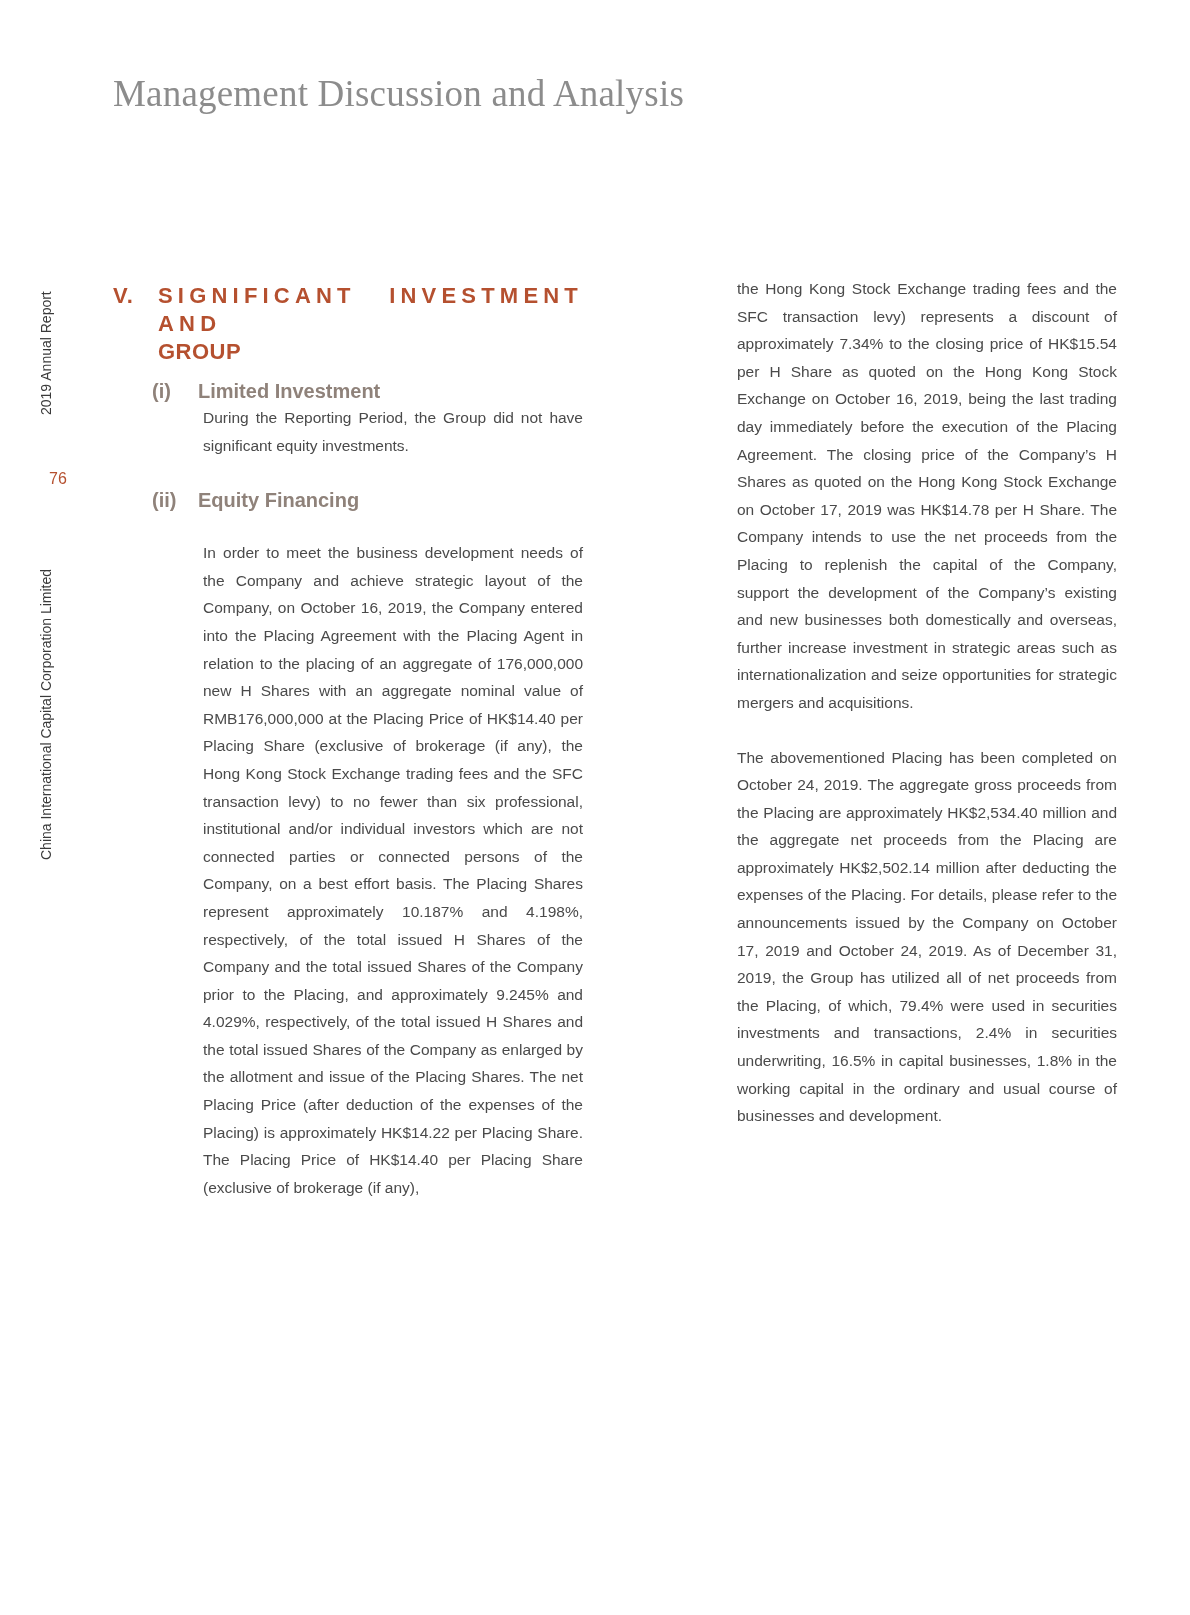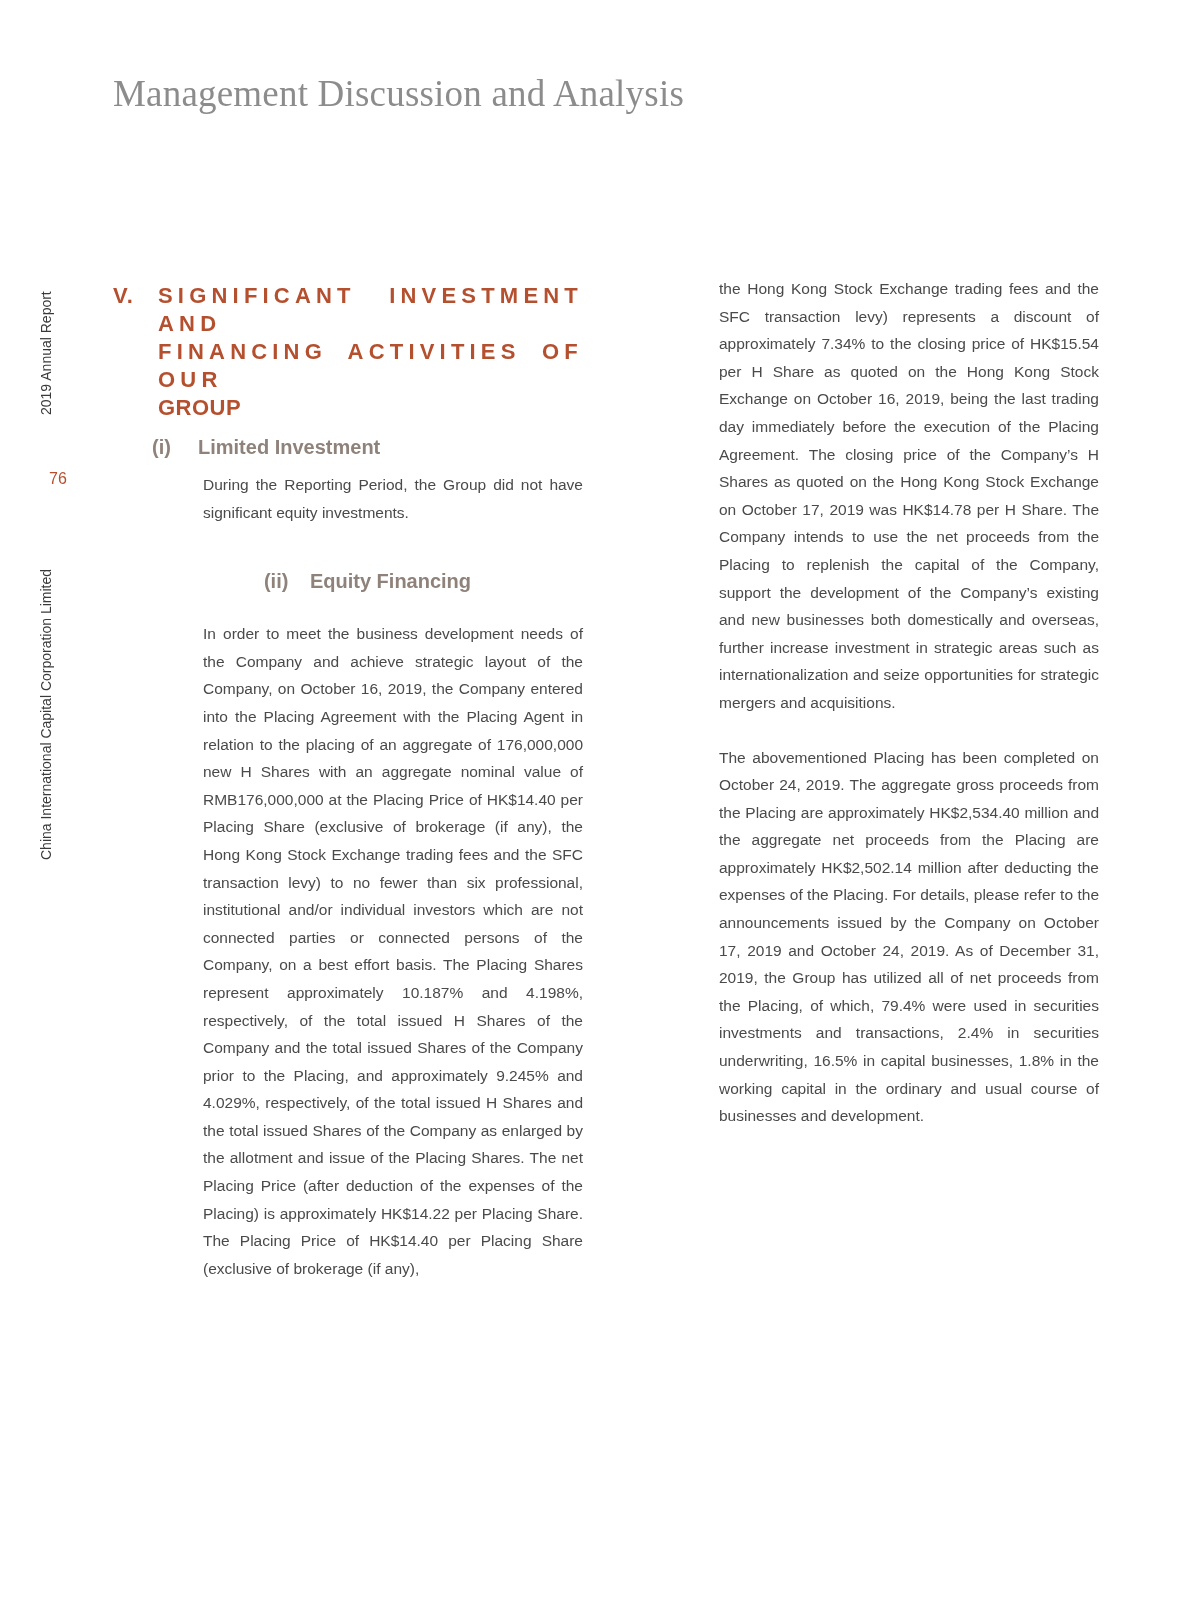--- a/index.html
+++ b/index.html
@@ -10,51 +10,50 @@
   .side-company { top: 860px; }
   .page-num { position: absolute; left: 49px; top: 470px; font-size: 16px; color: #b5502f; }
   .section { position: absolute; left: 113px; top: 282px; width: 470px; }
   .sec-head { display: flex; color: #b5502f; font-weight: bold; font-size: 22px; line-height: 28px; }
   .sec-num { width: 45px; flex: none; letter-spacing: 1px; }
   .sec-title { text-align: justify; letter-spacing: 5.2px; }
   .sec-title .last { letter-spacing: 0.5px; }
   .sub { display: flex; align-items: baseline; color: #8f827a; font-weight: bold; font-size: 20px; margin-left: 39px; }
   .sub-num { width: 46px; flex: none; }
   .body-text { margin-left: 90px; width: 380px; font-size: 15.5px; line-height: 27.6px; color: #4a4a4a; text-align: justify; }
-  .col2 { position: absolute; left: 719px; top: 275px; width: 380px; font-size: 15.5px; line-height: 27.6px; color: #4a4a4a; text-align: justify; }
+  .col2 { position: absolute; left: 737px; top: 275px; width: 380px; font-size: 15.5px; line-height: 27.6px; color: #4a4a4a; text-align: justify; }
   p { margin: 0; }
 </style>
 </head>
 <body>
 
 <div class="page-title">Management Discussion and Analysis</div>
 
 <div class="side side-report">2019 Annual Report</div>
 <div class="page-num">76</div>
 <div class="side side-company">China International Capital Corporation Limited</div>
 
 <div class="section">
   <div class="sec-head">
     <div class="sec-num">V.</div>
     <div class="sec-title">
       <div>SIGNIFICANT INVESTMENT AND</div>
-      <div>FINANCING ACTIVITIES OF OUR</div>
       <div class="last">GROUP</div>
     </div>
   </div>
 
   <div class="sub" style="margin-top:14px;">
     <span class="sub-num">(i)</span>
     <span>Limited Investment</span>
   </div>
-  <div class="body-text" style="margin-top:12px;">
+  <div class="body-text" style="margin-top:1px;">
     <p>During the Reporting Period, the Group did not have significant equity investments.</p>
   </div>
 
-  <div class="sub" style="margin-top:44px;justify-content:center;">
+  <div class="sub" style="margin-top:30px;">
     <span class="sub-num">(ii)</span>
     <span>Equity Financing</span>
   </div>
   <div class="body-text" style="margin-top:14px;">
     <p style="margin-top:27px;">In order to meet the business development needs of the Company and achieve strategic layout of the Company, on October 16, 2019, the Company entered into the Placing Agreement with the Placing Agent in relation to the placing of an aggregate of 176,000,000 new H Shares with an aggregate nominal value of RMB176,000,000 at the Placing Price of HK$14.40 per Placing Share (exclusive of brokerage (if any), the Hong Kong Stock Exchange trading fees and the SFC transaction levy) to no fewer than six professional, institutional and/or individual investors which are not connected parties or connected persons of the Company, on a best effort basis. The Placing Shares represent approximately 10.187% and 4.198%, respectively, of the total issued H Shares of the Company and the total issued Shares of the Company prior to the Placing, and approximately 9.245% and 4.029%, respectively, of the total issued H Shares and the total issued Shares of the Company as enlarged by the allotment and issue of the Placing Shares. The net Placing Price (after deduction of the expenses of the Placing) is approximately HK$14.22 per Placing Share. The Placing Price of HK$14.40 per Placing Share (exclusive of brokerage (if any),</p>
   </div>
 </div>
 
 <div class="col2">
   <p>the Hong Kong Stock Exchange trading fees and the SFC transaction levy) represents a discount of approximately 7.34% to the closing price of HK$15.54 per H Share as quoted on the Hong Kong Stock Exchange on October 16, 2019, being the last trading day immediately before the execution of the Placing Agreement. The closing price of the Company’s H Shares as quoted on the Hong Kong Stock Exchange on October 17, 2019 was HK$14.78 per H Share. The Company intends to use the net proceeds from the Placing to replenish the capital of the Company, support the development of the Company’s existing and new businesses both domestically and overseas, further increase investment in strategic areas such as internationalization and seize opportunities for strategic mergers and acquisitions.</p>

